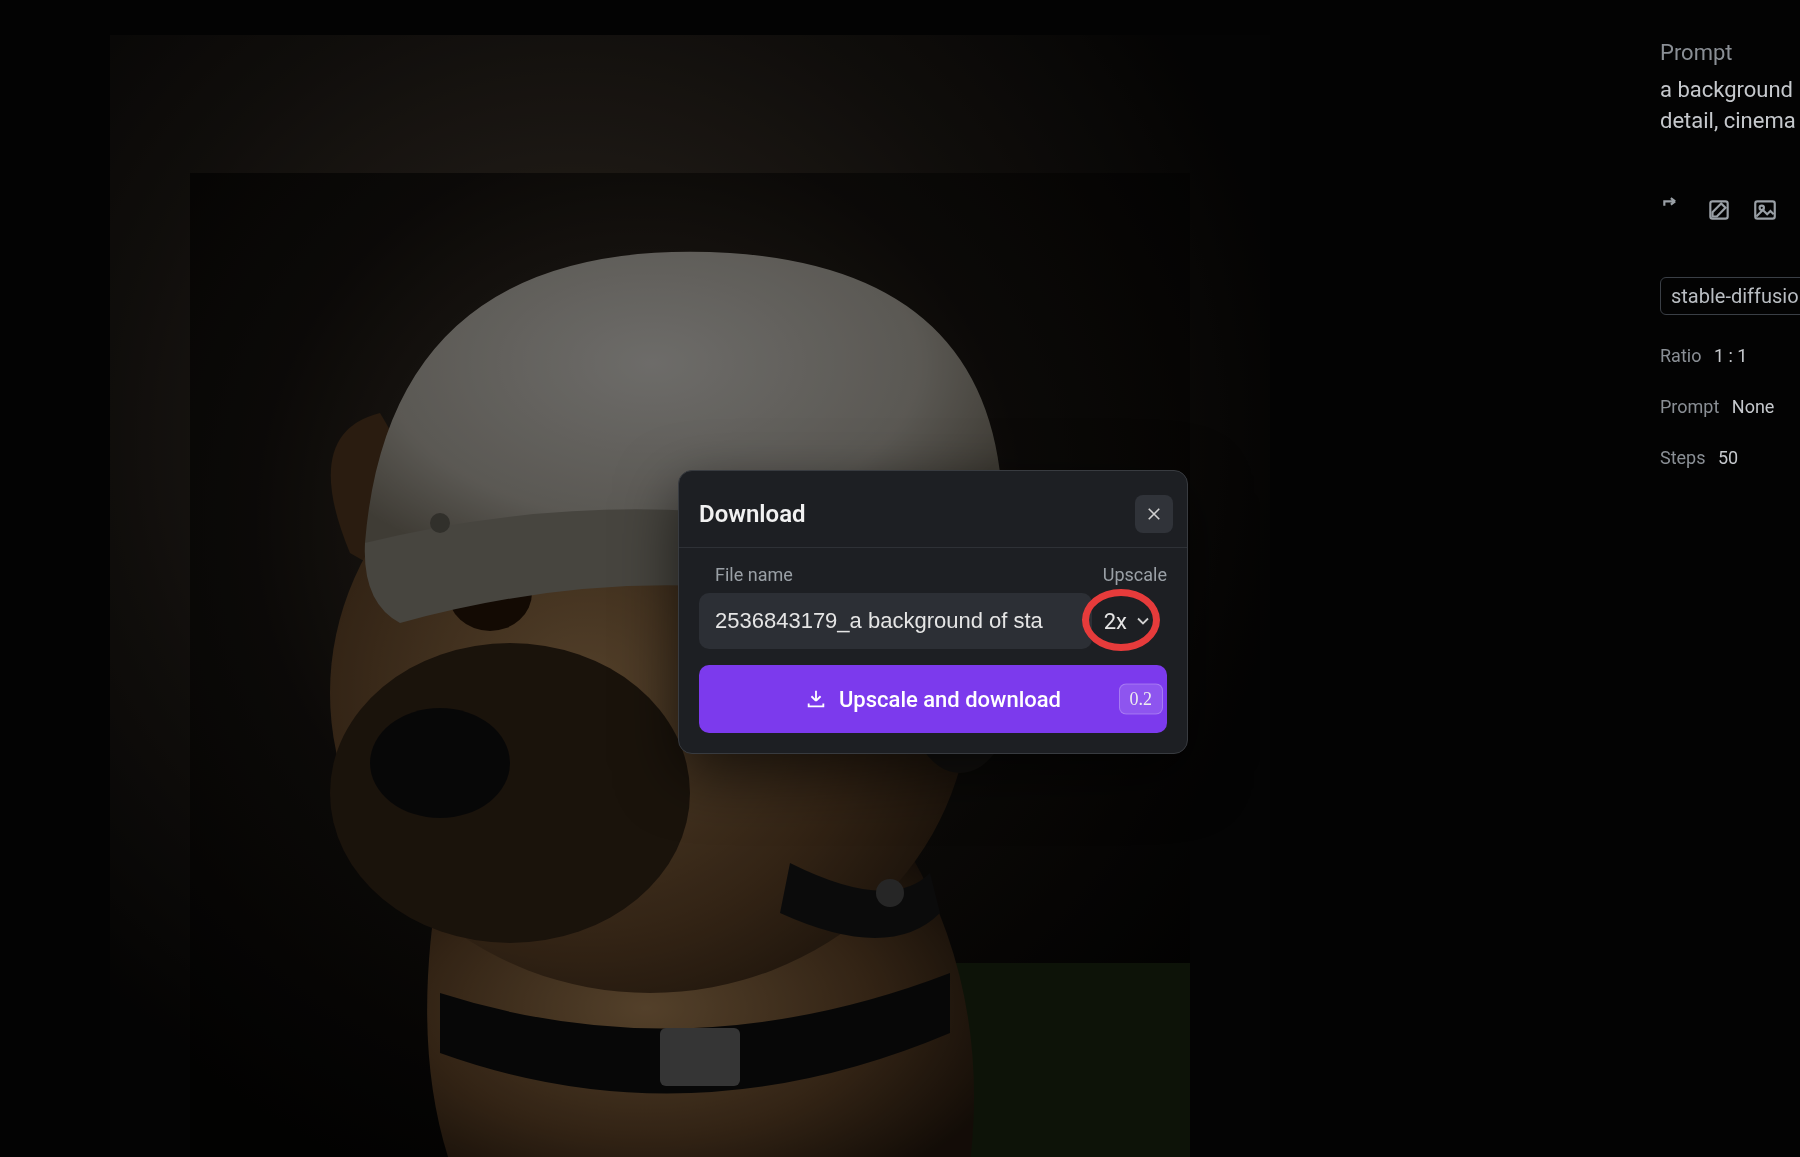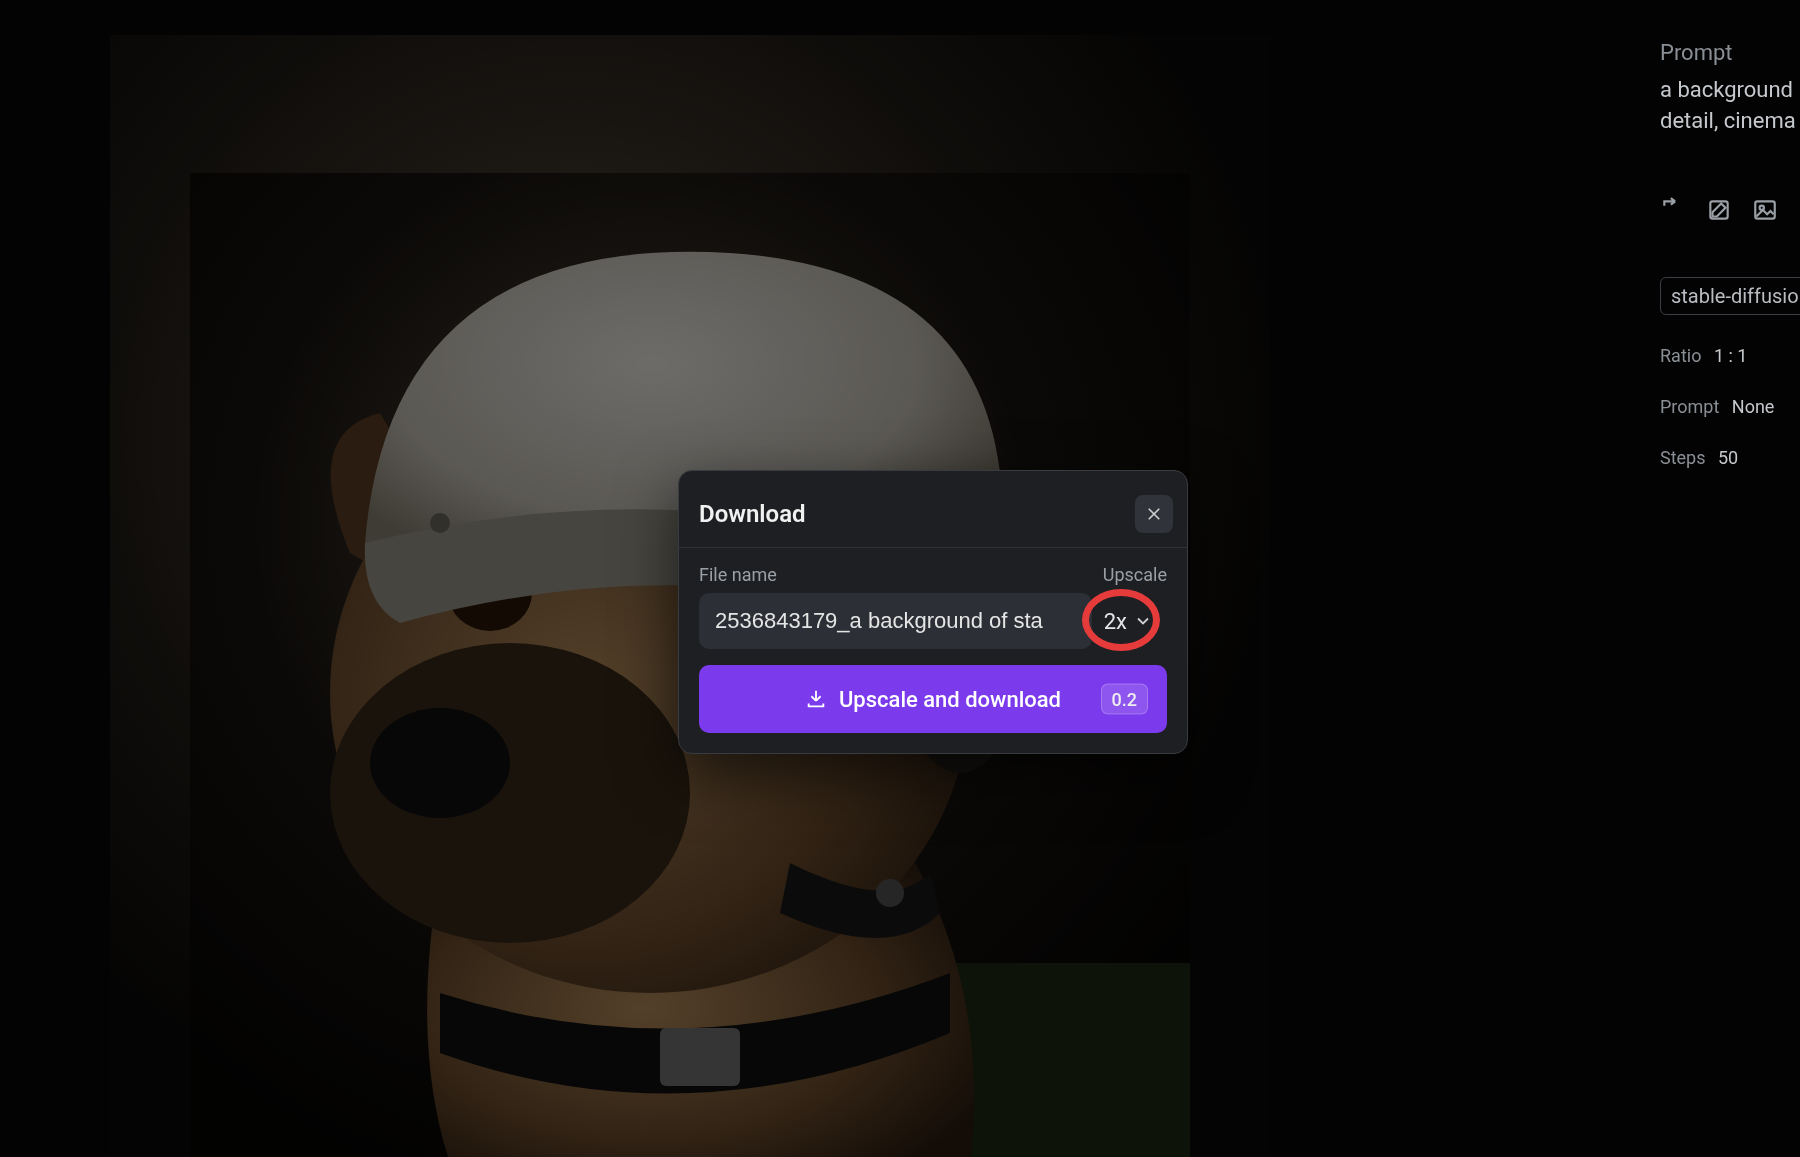--- a/index.html
+++ b/index.html
@@ -126,20 +126,21 @@
   .close-btn svg { width: 18px; height: 18px; stroke: #d0d0d0; stroke-width: 2.2; }
   .modal-body {
     padding: 16px 20px 20px 20px;
   }
   .labels-row {
     display: flex;
     justify-content: space-between;
     font-size: 18px;
     color: #9aa0a6;
     margin-bottom: 8px;
+    margin-left: 16px;
   }
   .inputs-row {
     display: flex;
     margin-bottom: 16px;
   }
   .filename-input {
     flex: 1;
     height: 56px;
     background: #2c2f35;
     border: none;
@@ -182,29 +183,30 @@
     gap: 12px;
     color: #fff;
     font-size: 22px;
     font-weight: 500;
     cursor: pointer;
     position: relative;
   }
   .primary-btn svg { width: 22px; height: 22px; stroke: #fff; stroke-width: 2; fill: none; }
   .primary-btn .badge {
     position: absolute;
-    right: 19px;
+    right: 4px;
     top: 50%;
     transform: translateY(-50%);
     background: rgba(255,255,255,0.14);
     border: 1px solid rgba(255,255,255,0.22);
     color: #eee;
     font-size: 18px;
     padding: 4px 10px;
     border-radius: 7px;
+    font-family: Liberation Serif, serif;
   }
 </style>
 </head>
 <body>
 
 <div class="app">
 
   <div class="image-stage">
 
     <svg class="dog" viewBox="0 0 1000 1000">

